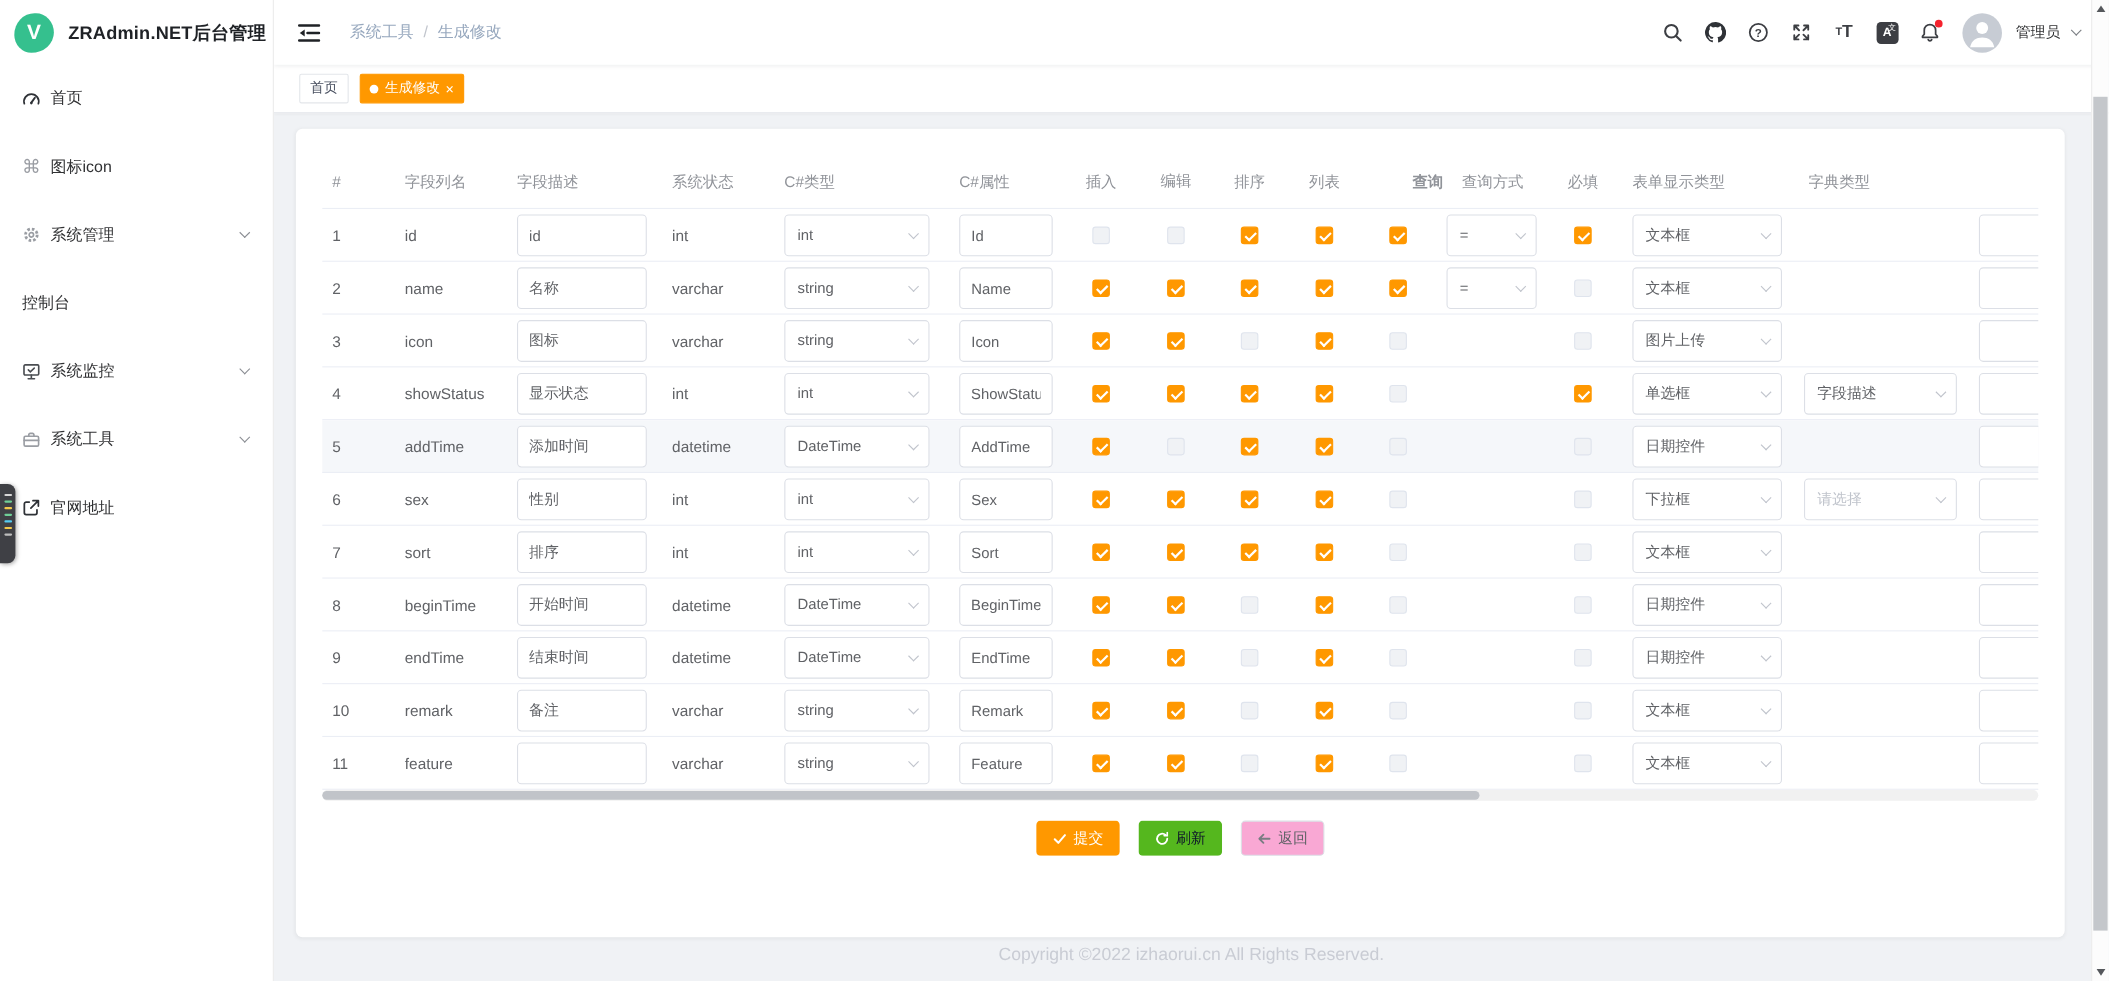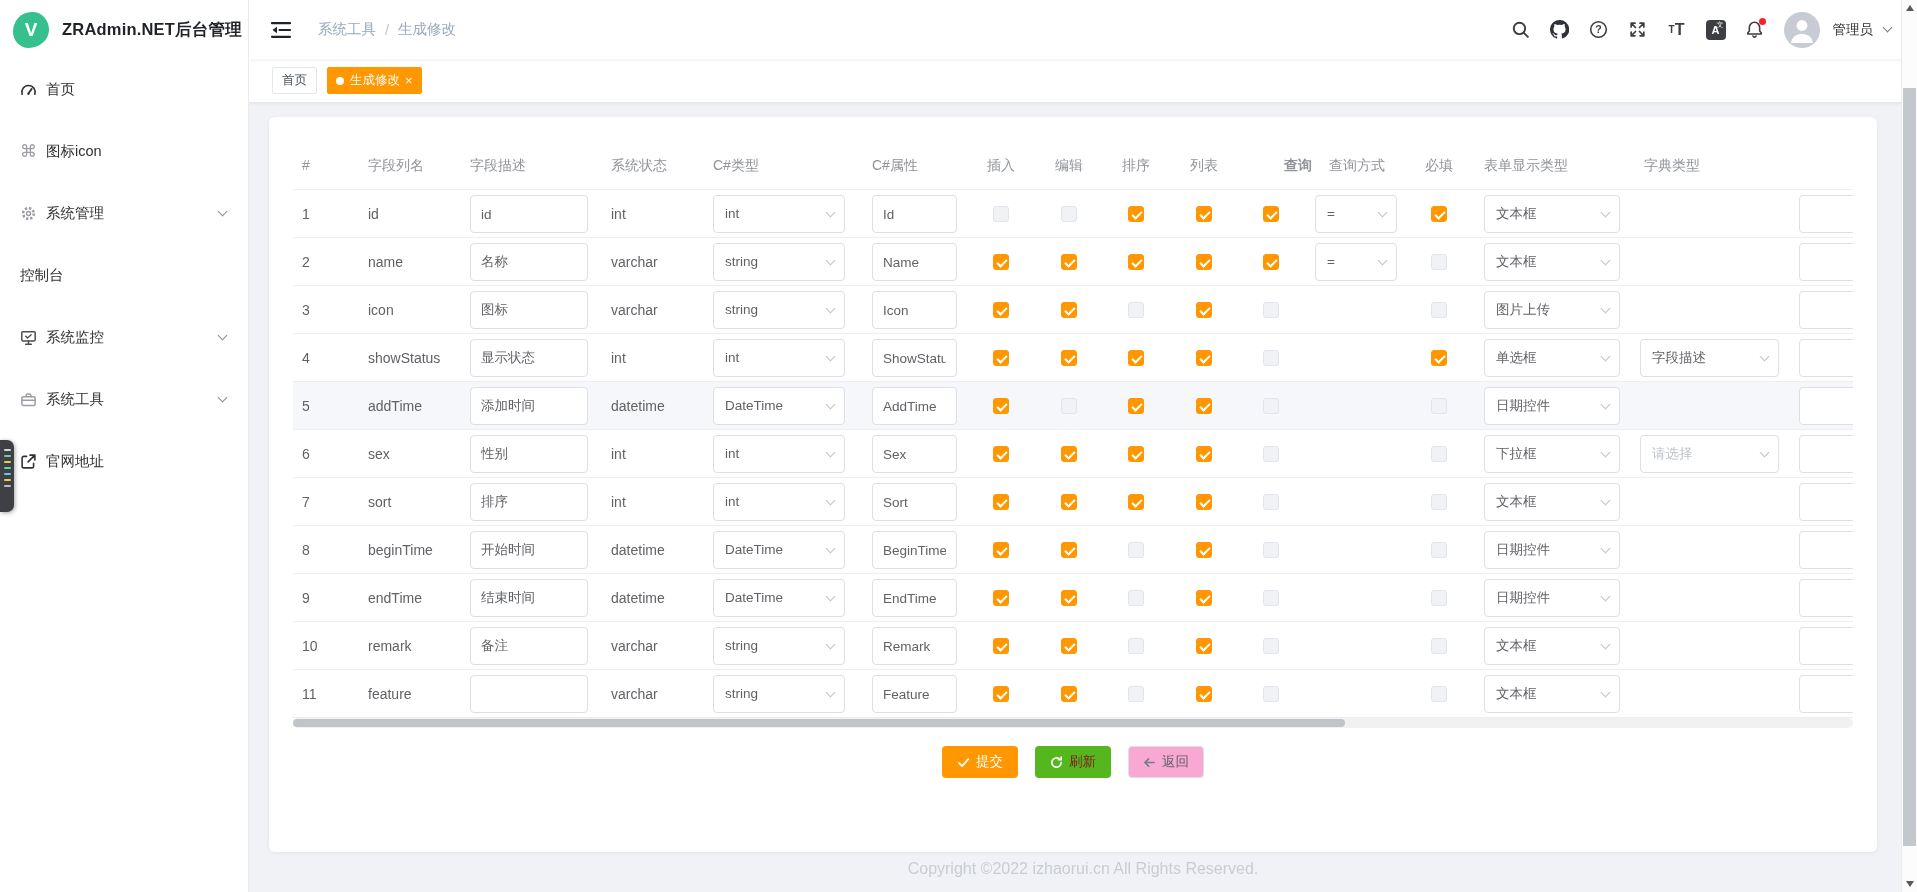--- a/index.html
+++ b/index.html
@@ -84,21 +84,21 @@
   .cb.checked { background:#ff9800; border-color:#ff9800; }
   .cb.checked::after { content:""; position:absolute; left:4.5px; top:1.5px; width:4px; height:8px; border:solid #fff; border-width:0 2px 2px 0; transform:rotate(45deg); }
 
   .hscroll { position:relative; width:1560px; height:10px; margin-top:0; background:#f1f1f1; border-radius:5px; }
   .hscroll .hthumb { position:absolute; left:0; top:1px; height:8px; width:1052px; background:#c1c4c9; border-radius:4px; }
 
   
   .btn-row { margin-top:18px; display:flex; justify-content:center; gap:17px; }
   .btn { height:32px; border-radius:4px; font-size:13.5px; display:inline-flex; align-items:center; gap:6px; padding:0 14px; border:1px solid transparent; cursor:pointer; font-family:inherit; }
   .btn-submit { background:#ff9800; color:#fff; }
-  .btn-refresh { background:#55b71e; color:#7f1d1d; }
+  .btn-refresh { background:#55b71e; color:#0f172a; }
   .btn-back { background:#f9a8d4; color:#606266; border-color:#dcdfe6; }
 
   .footer { height:40px; line-height:34px; text-align:center; font-size:16px; color:#c9ccd4; }
 
   
   .vscroll { position:absolute; right:0; top:0; width:16px; height:892px; background:#fcfcfc; border-left:1px solid #ececec; z-index:30; }
   .vthumb { position:absolute; left:1px; right:1px; top:88px; height:758px; background:#c4c7cb; }
   .varrow { position:absolute; left:4px; width:0; height:0; border-left:4px solid transparent; border-right:4px solid transparent; }
   .varrow.up { top:5px; border-bottom:6px solid #55585c; }
   .varrow.down { bottom:5px; border-top:6px solid #55585c; }

